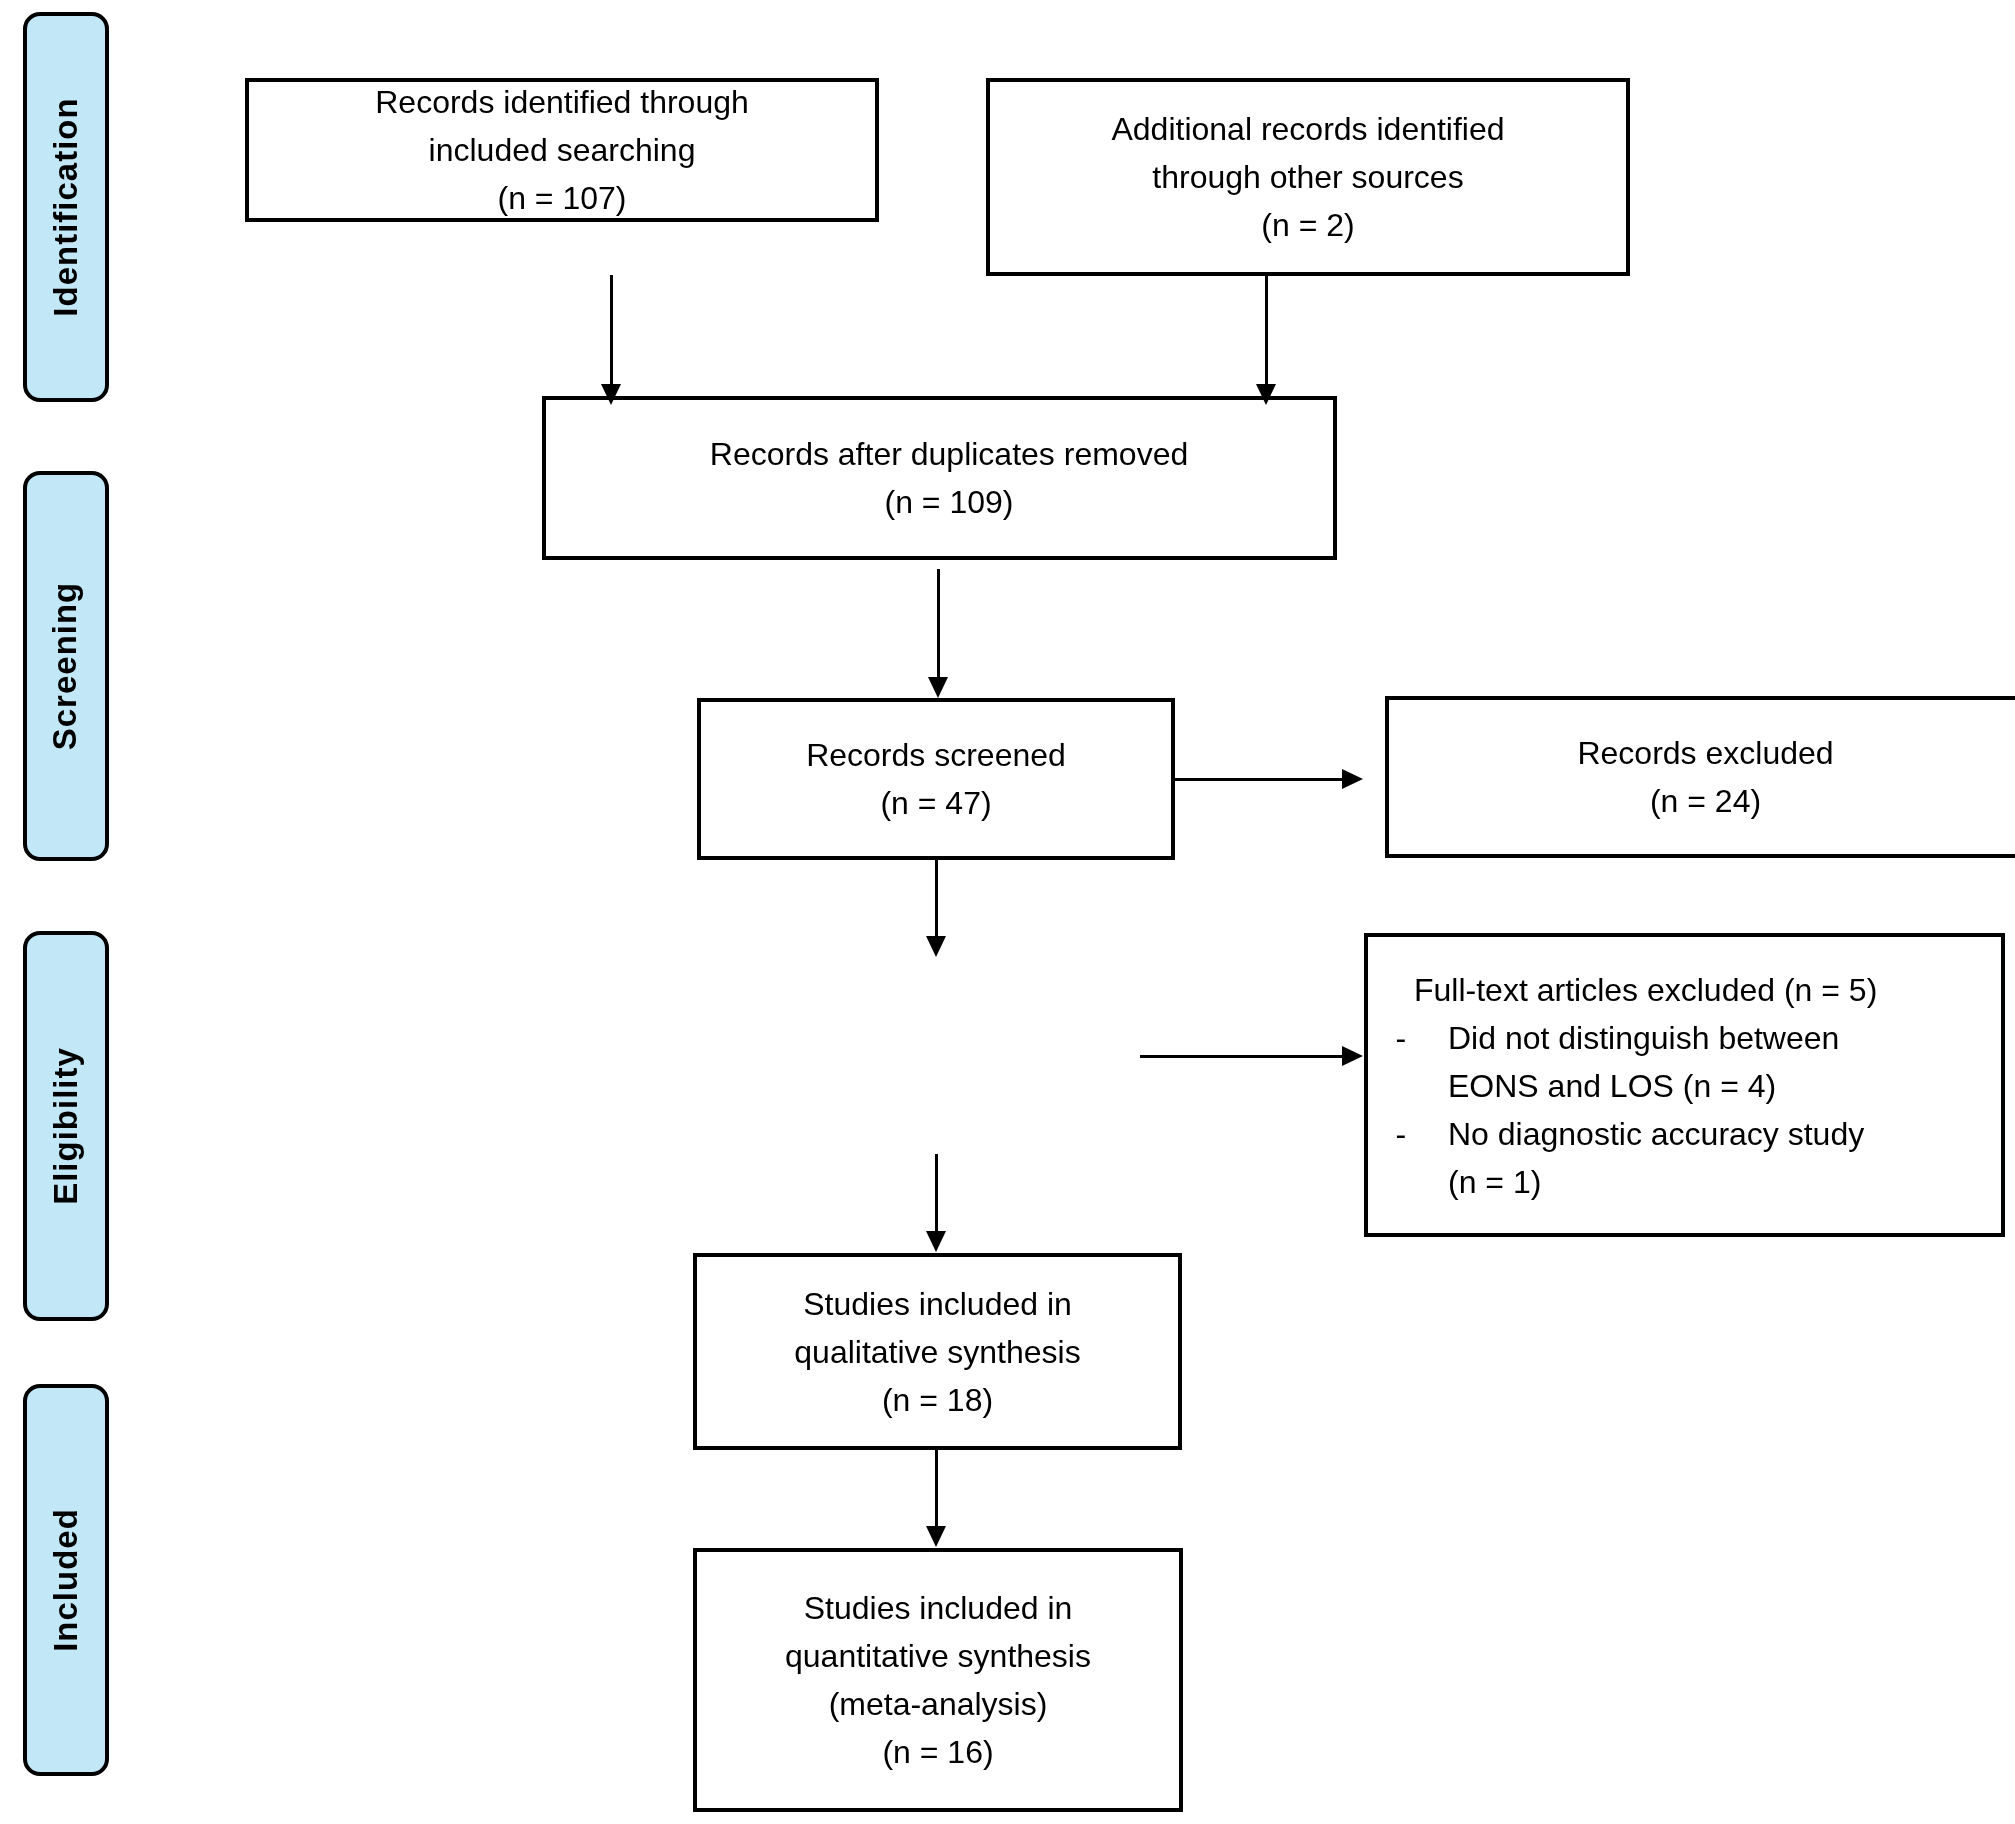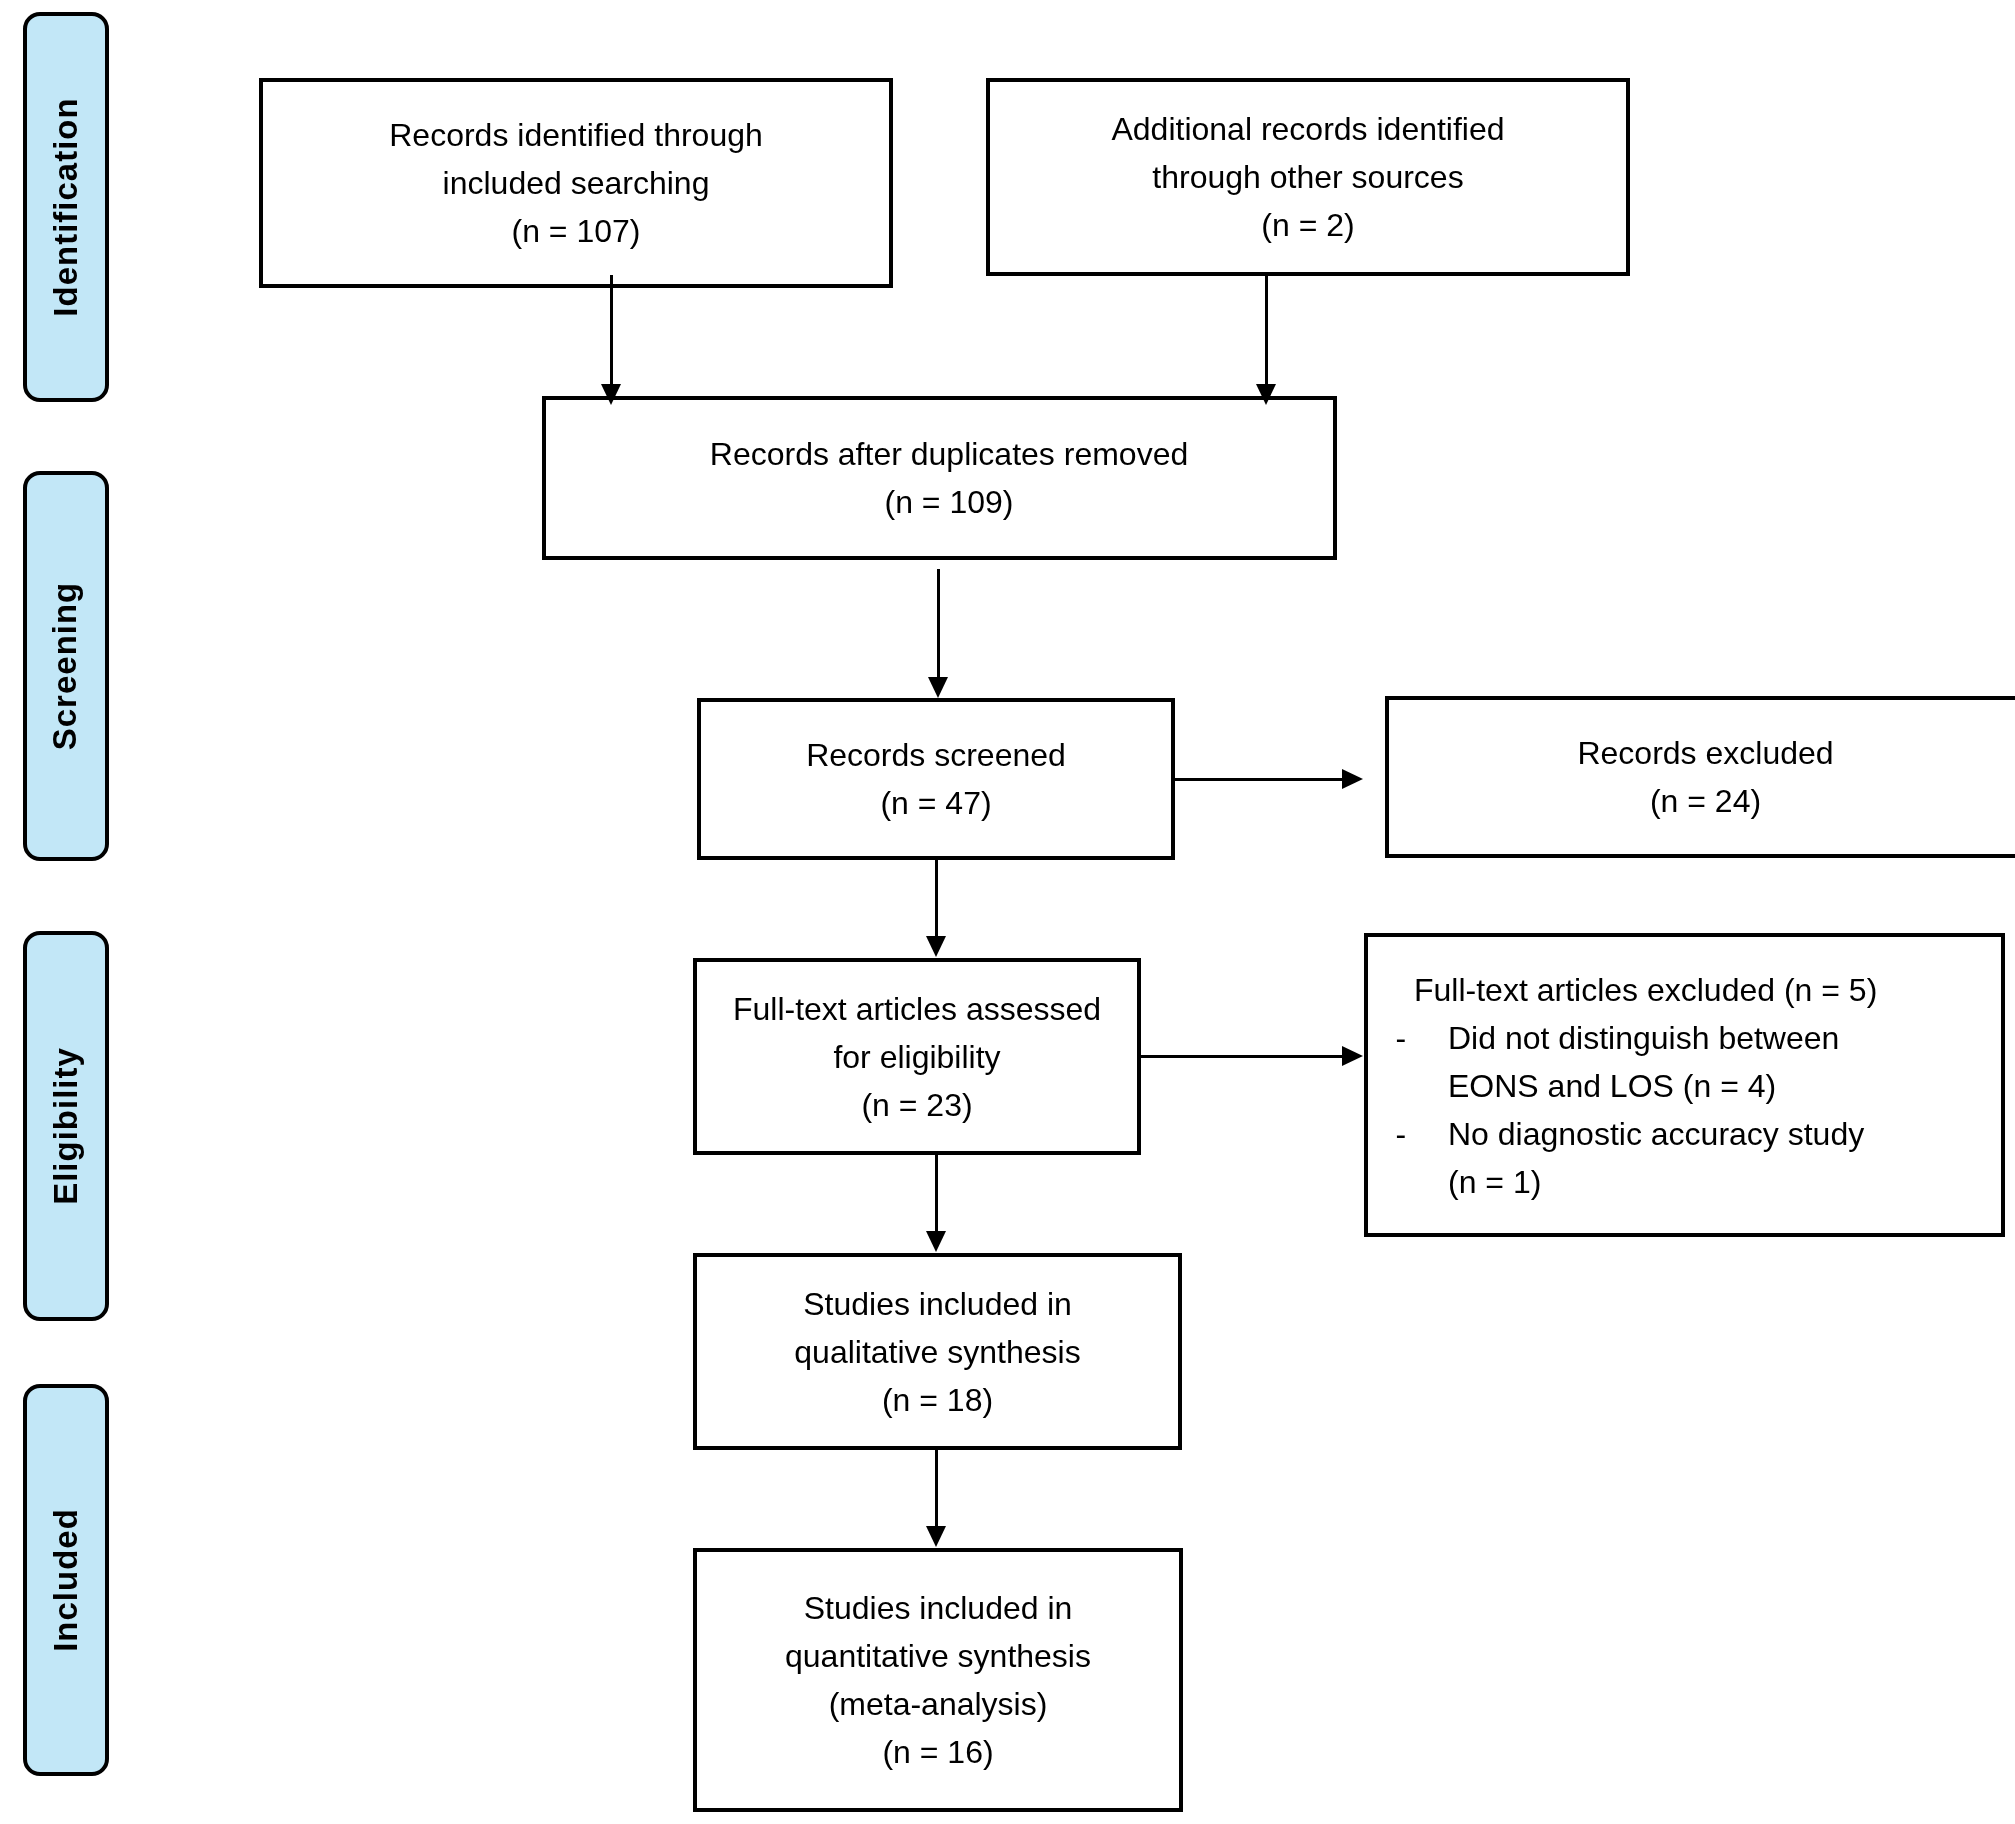--- a/index.html
+++ b/index.html
@@ -103,21 +103,21 @@
   <div class="stage" style="top:471px; height:390px;">
     <span class="vlabel">Screening</span>
   </div>
   <div class="stage" style="top:931px; height:390px;">
     <span class="vlabel">Eligibility</span>
   </div>
   <div class="stage" style="top:1384px; height:392px;">
     <span class="vlabel">Included</span>
   </div>
 
-  <div class="fbox" style="left:259px; top:78px; width:634px; height:210px;text-align:right;">
+  <div class="fbox" style="left:245px; top:78px; width:634px; height:144px;text-align:right;">
     <span class="line">Records identified through</span>
     <span class="line">included searching</span>
     <span class="line">(n = 107)</span>
   </div>
 
   <div class="fbox" style="left:986px; top:78px; width:644px; height:198px;">
     <span class="line">Additional records identified</span>
     <span class="line">through other sources</span>
     <span class="line">(n = 2)</span>
   </div>
@@ -130,25 +130,20 @@
   <div class="fbox" style="left:697px; top:698px; width:478px; height:162px;">
     <span class="line">Records screened</span>
     <span class="line">(n = 47)</span>
   </div>
 
   <div class="fbox" style="left:1364px; top:696px; width:641px; height:162px;margin-left:21px;">
     <span class="line">Records excluded</span>
     <span class="line">(n = 24)</span>
   </div>
 
-  <div class="fbox" style="left:693px; top:958px; width:448px; height:197px;">
-    <span class="line">Full-text articles assessed</span>
-    <span class="line">for eligibility</span>
-    <span class="line">(n = 23)</span>
-  </div>
 
   <div class="fbox left-align" style="left:1364px; top:906px; width:641px; height:304px;">
     <span class="btitle">Full-text articles excluded (n = 5)</span>
     <div class="reason">
       <span class="dash">-</span>
       <span class="rtext">
         <span class="line">Did not distinguish between</span>
         <span class="line">EONS and LOS (n = 4)</span>
       </span>
     </div>

